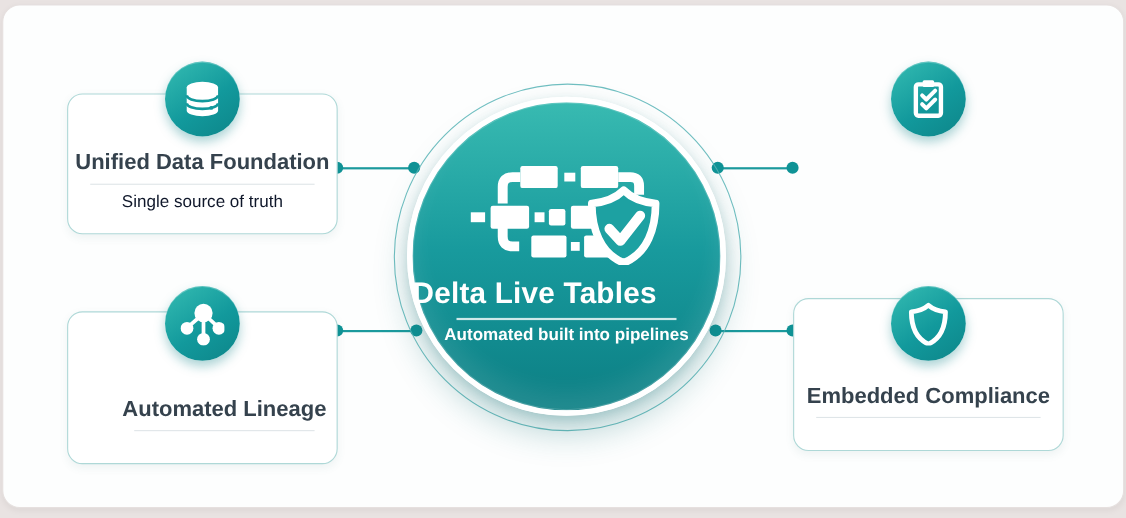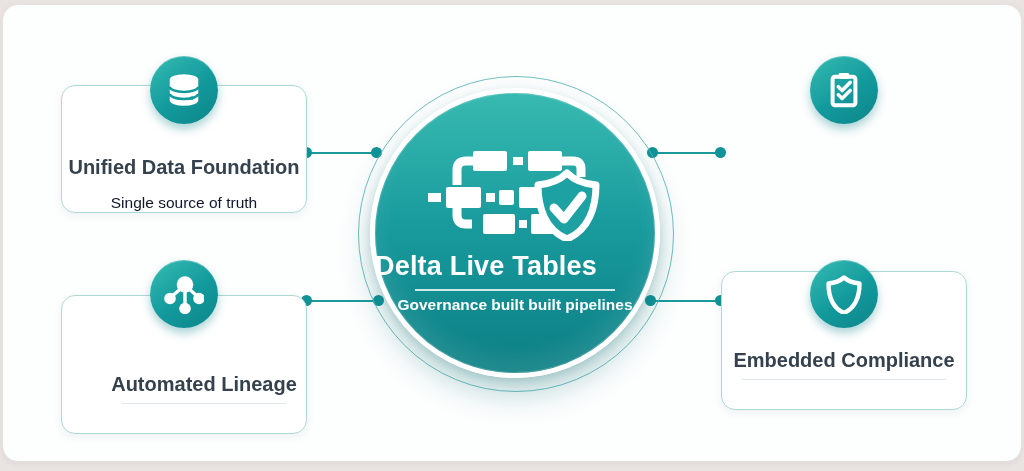--- a/index.html
+++ b/index.html
@@ -47,21 +47,21 @@
     color:#ffffff;font-size:15.5px;font-weight:600;
   }
   
   .card{
     position:absolute;width:246px;background:#ffffff;
     border:1.5px solid #aed8d7;border-radius:14px;
     box-shadow:0 3px 8px rgba(60,120,120,.08);
     display:flex;flex-direction:column;justify-content:flex-end;
     box-sizing:border-box;text-align:center;
   }
-  .card.top{height:128px;align-items:center;}
+  .card.top{height:128px;padding-bottom:19px;}
   .card.bottom{height:139px;padding-bottom:22px;}
   .card-title{font-size:20px;font-weight:600;color:#35424d;line-height:1.1;}
   .card-divider{height:1px;background:#dfe5e8;margin:8px 20px 7px 20px;}
   .card-subtitle{font-size:15.5px;color:#0f172a;}
   
   .badge{
     position:absolute;width:68px;height:68px;border-radius:50%;
     background:linear-gradient(145deg,#30b7af 8%,#12999c 55%,#0d8589 100%);
     box-shadow:0 5px 10px rgba(15,130,135,.35), inset 0 1px 0 rgba(255,255,255,.25);
     display:flex;align-items:center;justify-content:center;
@@ -104,21 +104,21 @@
         <rect x="92" y="79" width="8" height="8"></rect>
         <rect x="104" y="73" width="30" height="20" rx="2"></rect>
       </g>
       <g transform="translate(140,65)">
         <path d="M0,-33 C7,-26 18,-22 29,-21 C29,1 22,24 0,33 C-22,24 -29,1 -29,-21 C-18,-22 -7,-26 0,-33 Z" fill="#1da1a2" stroke="#ffffff" stroke-width="7" stroke-linejoin="round"></path>
         <path d="M-13,2 L-3,13 L15,-10" fill="none" stroke="#ffffff" stroke-width="9" stroke-linecap="round" stroke-linejoin="round"></path>
       </g>
     </svg>
     <div class="hub-title">Delta Live Tables</div>
     <div class="hub-divider"></div>
-    <div class="hub-subtitle">Governance built built pipelines</div>
+    <div class="hub-subtitle">Automated built into pipelines</div>
   </div>
 
   <div class="card top" style="left:58px;top:80px;">
     <div class="card-title">Unified Data Foundation</div>
     <div class="card-divider"></div>
     <div class="card-subtitle">Single source of truth</div>
   </div>
   <div class="badge" style="left:147px;top:51px;">
     <svg width="38" height="38" viewBox="-20 -20 40 40">
       <ellipse cx="0" cy="-11" rx="15" ry="5.5" fill="#ffffff"></ellipse>
@@ -131,21 +131,21 @@
 
   <div class="badge" style="left:807px;top:51px;">
     <svg width="38" height="38" viewBox="-20 -20 40 40">
       <rect x="-12" y="-14" width="24" height="30" rx="2.5" fill="none" stroke="#ffffff" stroke-width="4.2"></rect>
       <rect x="-5.5" y="-18" width="11" height="6.5" rx="1.5" fill="#ffffff"></rect>
       <path d="M-6,-3.5 L-2,0.5 L6.5,-8" fill="none" stroke="#ffffff" stroke-width="3.8" stroke-linecap="round" stroke-linejoin="round"></path>
       <path d="M-6,5 L-2,9 L6.5,0.5" fill="none" stroke="#ffffff" stroke-width="3.8" stroke-linecap="round" stroke-linejoin="round"></path>
     </svg>
   </div>
 
-  <div class="card bottom" style="left:58px;top:290px;padding-left:40px;">
+  <div class="card bottom" style="left:58px;top:278px;padding-left:40px;">
     <div class="card-title">Automated Lineage</div>
     <div class="card-divider"></div>
   </div>
   <div class="badge" style="left:147px;top:255px;">
     <svg width="40" height="40" viewBox="-20 -20 40 40">
       <path d="M1,-9 L-14,4 M1,-9 L1,14 M1,-9 L15,4" stroke="#ffffff" stroke-width="3.4"></path>
       <circle cx="1" cy="-9.5" r="8.3" fill="#ffffff"></circle>
       <circle cx="-14" cy="4.5" r="5.8" fill="#ffffff"></circle>
       <circle cx="1" cy="14.5" r="5.8" fill="#ffffff"></circle>
       <circle cx="15" cy="4.5" r="5.8" fill="#ffffff"></circle>

